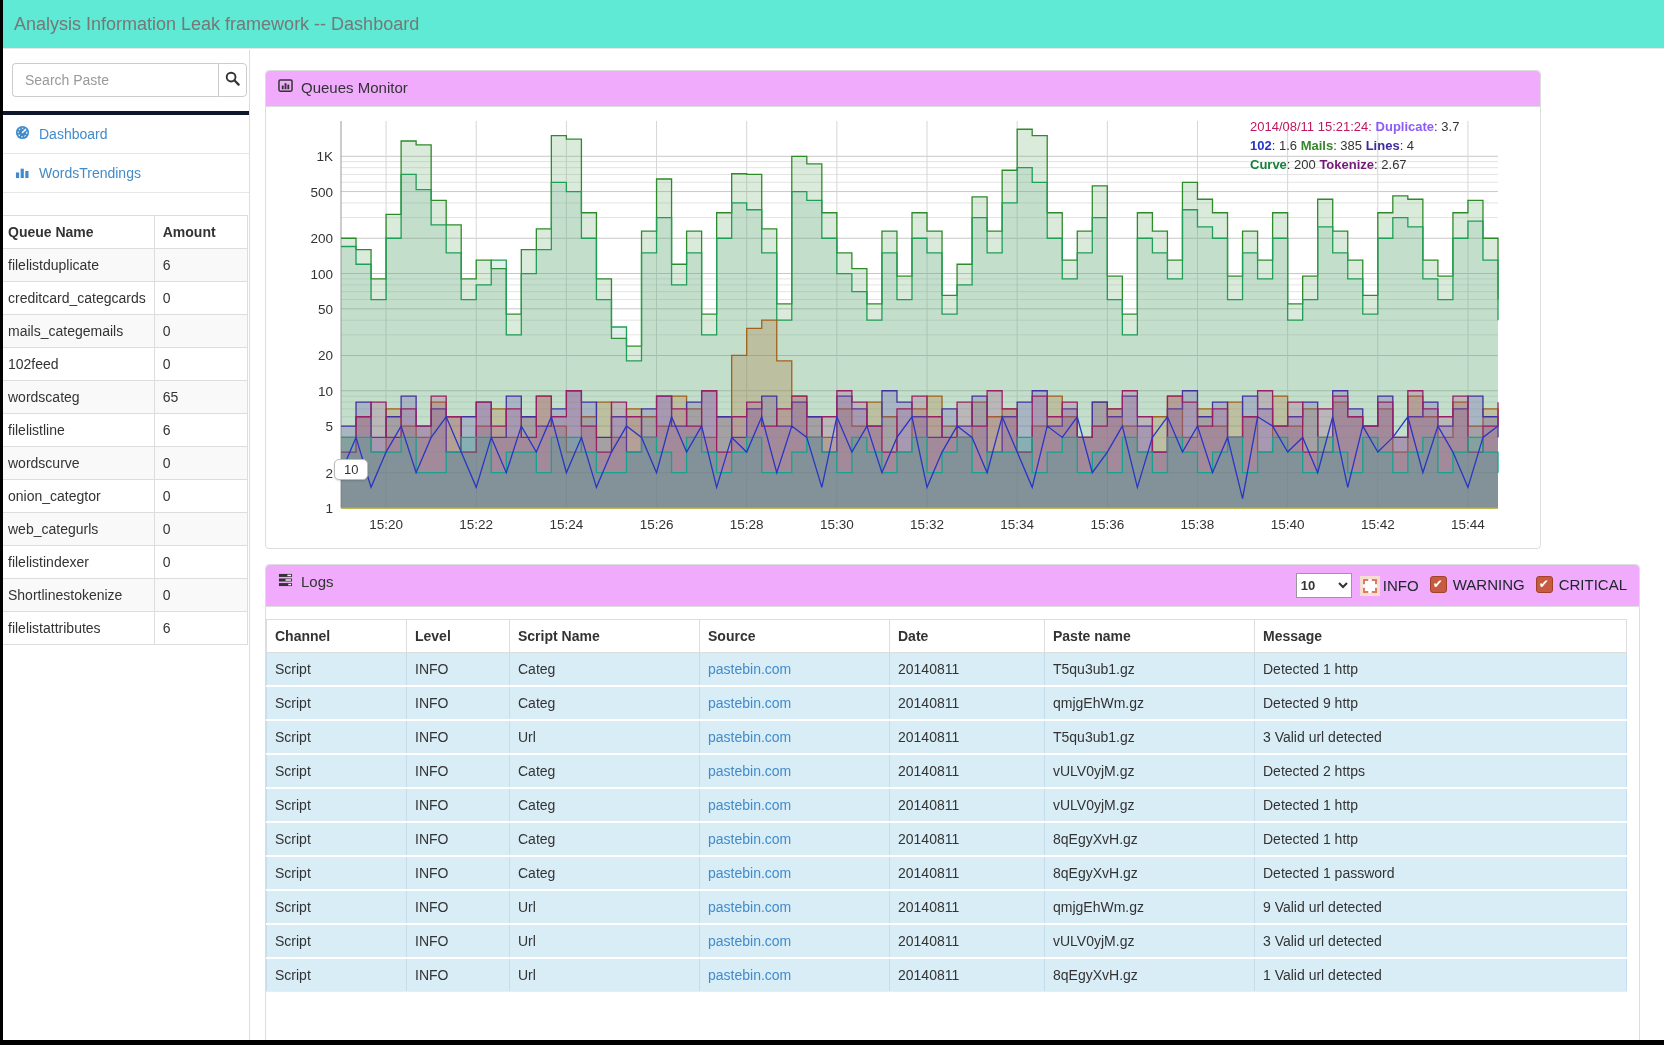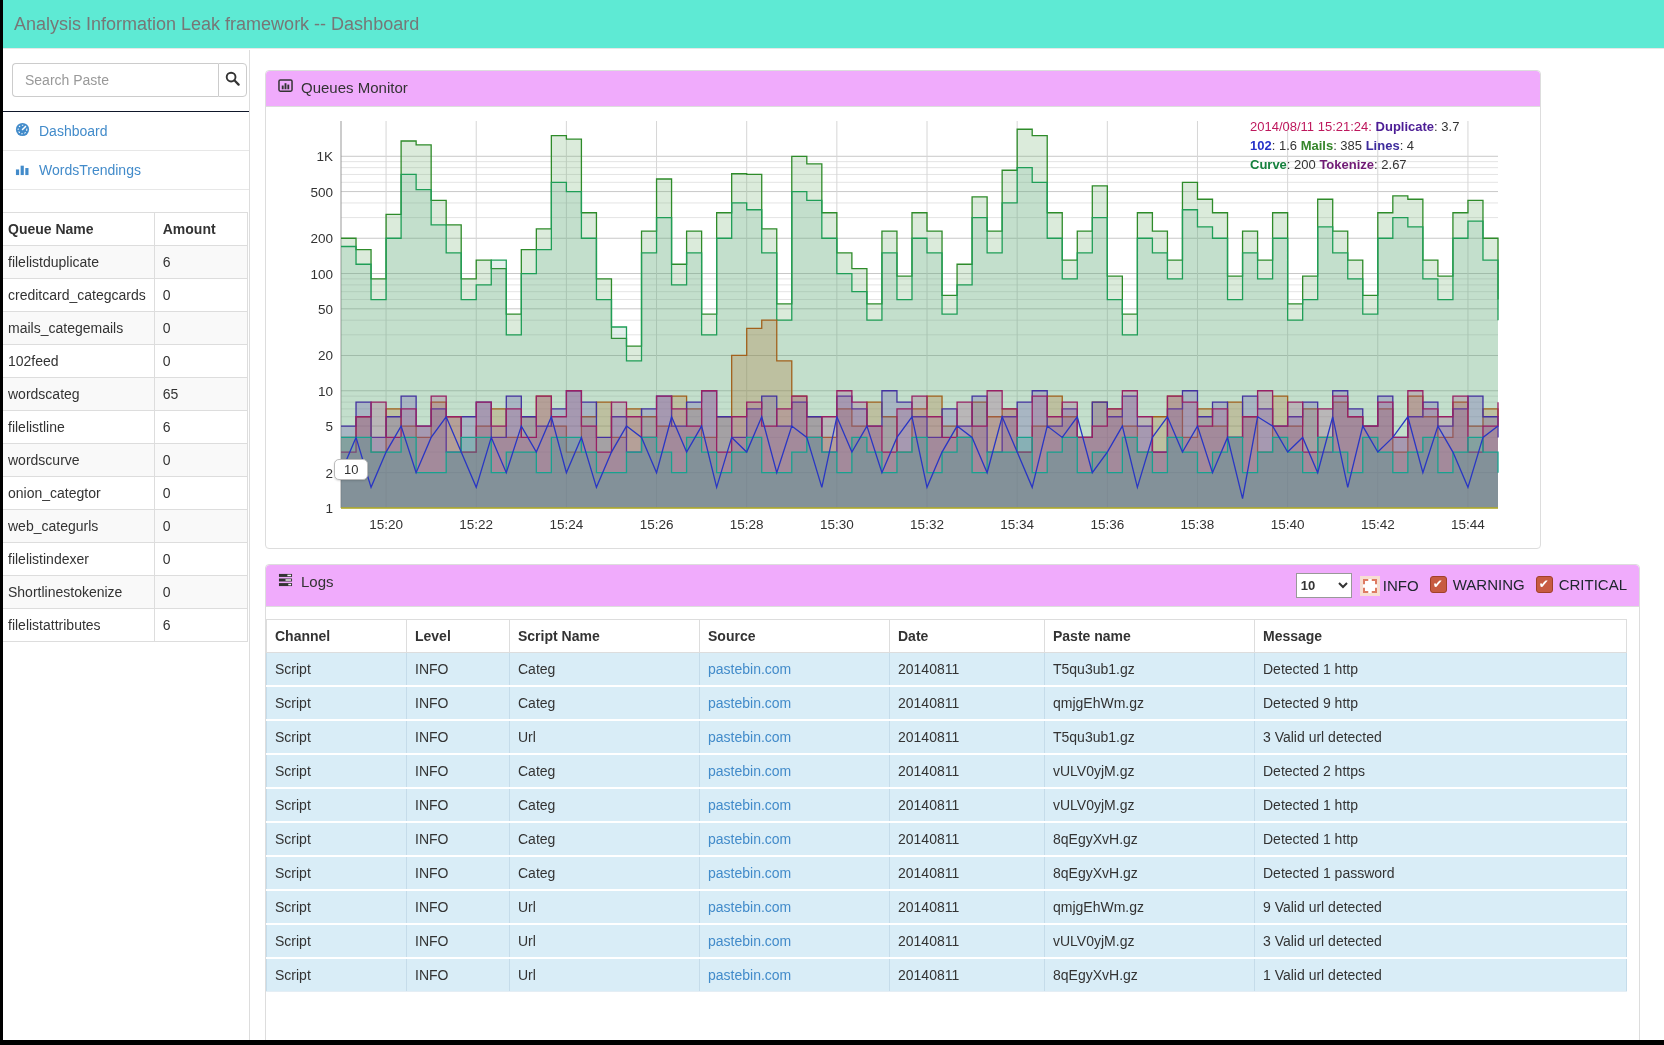--- a/index.html
+++ b/index.html
@@ -22,21 +22,21 @@
   .sidebar { position:absolute; top:50px; left:0; width:250px; bottom:0;
              background:#fff; border-right:1px solid #ddd; }
   .searchbar { display:flex; margin:13px 12px 14px 12px; }
   .searchbar input { flex:1; height:34px; border:1px solid #ccc; border-right:none;
                      border-radius:4px 0 0 4px; padding:6px 12px; font-size:14px; color:#555;
                      font-family:"Liberation Sans",sans-serif; outline:none; }
   .searchbar input::placeholder { color:#999; }
   .searchbar button { width:41px; height:34px; background:#fff; border:1px solid #ccc;
                       border-radius:0 4px 4px 0; cursor:pointer; display:flex;
                       align-items:center; justify-content:center; }
-  .nav { border-top:1px solid #0f172a; }
+  .nav { border-top:4px solid #0f172a; }
   .nav-item { display:flex; align-items:center; gap:9px; padding:10px 15px;
               border-bottom:1px solid #e7e7e7; color:#428bca; cursor:pointer; font-size:14px; }
   .nav-item svg { flex:0 0 auto; }
 
   table.queues { border-collapse:collapse; width:248px; margin-top:22px; font-size:14px; }
   table.queues th, table.queues td { text-align:left; padding:8px; border-top:1px solid #ddd; }
   table.queues th:first-child, table.queues td:first-child { border-right:1px solid #ddd; width:148px; }
   table.queues th:last-child, table.queues td:last-child { border-right:1px solid #ddd; }
   table.queues tbody tr:nth-child(odd) { background:#f9f9f9; }
   table.queues tbody tr:last-child td { border-bottom:1px solid #ddd; }
@@ -272,21 +272,21 @@
           <path d="M75,317.05545783184266H90.02597402597402V293.12521987835396H105.05194805194805V328.41681325223595H120.07792207792207V307.7725545378158H135.1038961038961V287.12829582339555H150.12987012987014V317.05545783184266H165.15584415584414V299.9239716345768H180.1818181818182V343.0641479116978H195.2077922077922V307.7725545378158H210.23376623376623V293.12521987835396H225.25974025974025V328.41681325223595H240.28571428571428V287.12829582339555H255.3116883116883V307.7725545378158H270.3376623376623V317.05545783184266H285.3636363636364V299.9239716345768H300.3896103896104V281.76386445796066H315.4155844155844V293.12521987835396H330.4415584415584V328.41681325223595H345.46753246753246V307.7725545378158H360.4935064935065V343.0641479116978H375.5194805194805V299.9239716345768H390.5454545454545V287.12829582339555H405.57142857142856V317.05545783184266H420.5974025974026V293.12521987835396H435.6233766233766V281.76386445796066H450.64935064935065V307.7725545378158H465.6753246753247V328.41681325223595H480.7012987012987V299.9239716345768H495.72727272727275V287.12829582339555H510.75324675324674V317.05545783184266H525.7792207792209V293.12521987835396H540.8051948051948V307.7725545378158H555.8311688311688V343.0641479116978H570.8571428571429V287.12829582339555H585.8831168831168V299.9239716345768H600.9090909090909V317.05545783184266H615.9350649350649V281.76386445796066H630.961038961039V293.12521987835396H645.987012987013V307.7725545378158H661.012987012987V328.41681325223595H676.038961038961V299.9239716345768H691.064935064935V317.05545783184266H706.090909090909V287.12829582339555H721.1168831168831V343.0641479116978H736.1428571428571V307.7725545378158H751.1688311688312V293.12521987835396H766.1948051948052V281.76386445796066H781.2207792207791V317.05545783184266H796.2467532467532V299.9239716345768H811.2727272727273V328.41681325223595H826.2987012987013V293.12521987835396H841.3246753246754V307.7725545378158H856.3506493506494V287.12829582339555H871.3766233766233V317.05545783184266H886.4025974025974V343.0641479116978H901.4285714285714V299.9239716345768H916.4545454545455V281.76386445796066H931.4805194805195V307.7725545378158H946.5064935064935V293.12521987835396H961.5324675324675V328.41681325223595H976.5584415584416V287.12829582339555H991.5844155844156V299.9239716345768H1006.6103896103897V317.05545783184266H1021.6363636363637V307.7725545378158H1036.6623376623377V293.12521987835396H1051.6883116883116V343.0641479116978H1066.7142857142858V281.76386445796066H1081.7402597402597V299.9239716345768H1096.7662337662337V317.05545783184266H1111.7922077922078V287.12829582339555H1126.8181818181818V328.41681325223595H1141.844155844156V307.7725545378158H1156.8701298701299V293.12521987835396H1171.8961038961038V317.05545783184266H1186.922077922078V299.9239716345768H1201.948051948052V287.12829582339555H1216.974025974026V307.7725545378158H1232V328.41681325223595H1232V399H75Z" fill="#6a5ab0" fill-opacity="0.3" stroke="none"></path>
           <path d="M75,317.05545783184266H90.02597402597402V293.12521987835396H105.05194805194805V328.41681325223595H120.07792207792207V307.7725545378158H135.1038961038961V287.12829582339555H150.12987012987014V317.05545783184266H165.15584415584414V299.9239716345768H180.1818181818182V343.0641479116978H195.2077922077922V307.7725545378158H210.23376623376623V293.12521987835396H225.25974025974025V328.41681325223595H240.28571428571428V287.12829582339555H255.3116883116883V307.7725545378158H270.3376623376623V317.05545783184266H285.3636363636364V299.9239716345768H300.3896103896104V281.76386445796066H315.4155844155844V293.12521987835396H330.4415584415584V328.41681325223595H345.46753246753246V307.7725545378158H360.4935064935065V343.0641479116978H375.5194805194805V299.9239716345768H390.5454545454545V287.12829582339555H405.57142857142856V317.05545783184266H420.5974025974026V293.12521987835396H435.6233766233766V281.76386445796066H450.64935064935065V307.7725545378158H465.6753246753247V328.41681325223595H480.7012987012987V299.9239716345768H495.72727272727275V287.12829582339555H510.75324675324674V317.05545783184266H525.7792207792209V293.12521987835396H540.8051948051948V307.7725545378158H555.8311688311688V343.0641479116978H570.8571428571429V287.12829582339555H585.8831168831168V299.9239716345768H600.9090909090909V317.05545783184266H615.9350649350649V281.76386445796066H630.961038961039V293.12521987835396H645.987012987013V307.7725545378158H661.012987012987V328.41681325223595H676.038961038961V299.9239716345768H691.064935064935V317.05545783184266H706.090909090909V287.12829582339555H721.1168831168831V343.0641479116978H736.1428571428571V307.7725545378158H751.1688311688312V293.12521987835396H766.1948051948052V281.76386445796066H781.2207792207791V317.05545783184266H796.2467532467532V299.9239716345768H811.2727272727273V328.41681325223595H826.2987012987013V293.12521987835396H841.3246753246754V307.7725545378158H856.3506493506494V287.12829582339555H871.3766233766233V317.05545783184266H886.4025974025974V343.0641479116978H901.4285714285714V299.9239716345768H916.4545454545455V281.76386445796066H931.4805194805195V307.7725545378158H946.5064935064935V293.12521987835396H961.5324675324675V328.41681325223595H976.5584415584416V287.12829582339555H991.5844155844156V299.9239716345768H1006.6103896103897V317.05545783184266H1021.6363636363637V307.7725545378158H1036.6623376623377V293.12521987835396H1051.6883116883116V343.0641479116978H1066.7142857142858V281.76386445796066H1081.7402597402597V299.9239716345768H1096.7662337662337V317.05545783184266H1111.7922077922078V287.12829582339555H1126.8181818181818V328.41681325223595H1141.844155844156V307.7725545378158H1156.8701298701299V293.12521987835396H1171.8961038961038V317.05545783184266H1186.922077922078V299.9239716345768H1201.948051948052V287.12829582339555H1216.974025974026V307.7725545378158H1232V328.41681325223595H1232" fill="none" stroke="#43319f" stroke-width="1.3"></path>
           <path d="M75,343.0641479116978H90.02597402597402V307.7725545378158H105.05194805194805V293.12521987835396H120.07792207792207V328.41681325223595H135.1038961038961V299.9239716345768H150.12987012987014V317.05545783184266H165.15584415584414V287.12829582339555H180.1818181818182V307.7725545378158H195.2077922077922V343.0641479116978H210.23376623376623V293.12521987835396H225.25974025974025V317.05545783184266H240.28571428571428V299.9239716345768H255.3116883116883V328.41681325223595H270.3376623376623V287.12829582339555H285.3636363636364V307.7725545378158H300.3896103896104V281.76386445796066H315.4155844155844V317.05545783184266H330.4415584415584V343.0641479116978H345.46753246753246V293.12521987835396H360.4935064935065V307.7725545378158H375.5194805194805V328.41681325223595H390.5454545454545V287.12829582339555H405.57142857142856V299.9239716345768H420.5974025974026V317.05545783184266H435.6233766233766V281.76386445796066H450.64935064935065V343.0641479116978H465.6753246753247V307.7725545378158H480.7012987012987V293.12521987835396H495.72727272727275V317.05545783184266H510.75324675324674V299.9239716345768H525.7792207792209V287.12829582339555H540.8051948051948V328.41681325223595H555.8311688311688V307.7725545378158H570.8571428571429V281.76386445796066H585.8831168831168V293.12521987835396H600.9090909090909V317.05545783184266H615.9350649350649V343.0641479116978H630.961038961039V299.9239716345768H645.987012987013V287.12829582339555H661.012987012987V307.7725545378158H676.038961038961V328.41681325223595H691.064935064935V293.12521987835396H706.090909090909V317.05545783184266H721.1168831168831V281.76386445796066H736.1428571428571V299.9239716345768H751.1688311688312V343.0641479116978H766.1948051948052V287.12829582339555H781.2207792207791V307.7725545378158H796.2467532467532V293.12521987835396H811.2727272727273V328.41681325223595H826.2987012987013V317.05545783184266H841.3246753246754V299.9239716345768H856.3506493506494V281.76386445796066H871.3766233766233V307.7725545378158H886.4025974025974V343.0641479116978H901.4285714285714V287.12829582339555H916.4545454545455V293.12521987835396H931.4805194805195V317.05545783184266H946.5064935064935V299.9239716345768H961.5324675324675V328.41681325223595H976.5584415584416V307.7725545378158H991.5844155844156V281.76386445796066H1006.6103896103897V317.05545783184266H1021.6363636363637V293.12521987835396H1036.6623376623377V343.0641479116978H1051.6883116883116V299.9239716345768H1066.7142857142858V287.12829582339555H1081.7402597402597V307.7725545378158H1096.7662337662337V317.05545783184266H1111.7922077922078V293.12521987835396H1126.8181818181818V328.41681325223595H1141.844155844156V281.76386445796066H1156.8701298701299V299.9239716345768H1171.8961038961038V307.7725545378158H1186.922077922078V287.12829582339555H1201.948051948052V343.0641479116978H1216.974025974026V317.05545783184266H1232V293.12521987835396H1232V399H75Z" fill="#a04f84" fill-opacity="0.28" stroke="none"></path>
           <path d="M75,343.0641479116978H90.02597402597402V307.7725545378158H105.05194805194805V293.12521987835396H120.07792207792207V328.41681325223595H135.1038961038961V299.9239716345768H150.12987012987014V317.05545783184266H165.15584415584414V287.12829582339555H180.1818181818182V307.7725545378158H195.2077922077922V343.0641479116978H210.23376623376623V293.12521987835396H225.25974025974025V317.05545783184266H240.28571428571428V299.9239716345768H255.3116883116883V328.41681325223595H270.3376623376623V287.12829582339555H285.3636363636364V307.7725545378158H300.3896103896104V281.76386445796066H315.4155844155844V317.05545783184266H330.4415584415584V343.0641479116978H345.46753246753246V293.12521987835396H360.4935064935065V307.7725545378158H375.5194805194805V328.41681325223595H390.5454545454545V287.12829582339555H405.57142857142856V299.9239716345768H420.5974025974026V317.05545783184266H435.6233766233766V281.76386445796066H450.64935064935065V343.0641479116978H465.6753246753247V307.7725545378158H480.7012987012987V293.12521987835396H495.72727272727275V317.05545783184266H510.75324675324674V299.9239716345768H525.7792207792209V287.12829582339555H540.8051948051948V328.41681325223595H555.8311688311688V307.7725545378158H570.8571428571429V281.76386445796066H585.8831168831168V293.12521987835396H600.9090909090909V317.05545783184266H615.9350649350649V343.0641479116978H630.961038961039V299.9239716345768H645.987012987013V287.12829582339555H661.012987012987V307.7725545378158H676.038961038961V328.41681325223595H691.064935064935V293.12521987835396H706.090909090909V317.05545783184266H721.1168831168831V281.76386445796066H736.1428571428571V299.9239716345768H751.1688311688312V343.0641479116978H766.1948051948052V287.12829582339555H781.2207792207791V307.7725545378158H796.2467532467532V293.12521987835396H811.2727272727273V328.41681325223595H826.2987012987013V317.05545783184266H841.3246753246754V299.9239716345768H856.3506493506494V281.76386445796066H871.3766233766233V307.7725545378158H886.4025974025974V343.0641479116978H901.4285714285714V287.12829582339555H916.4545454545455V293.12521987835396H931.4805194805195V317.05545783184266H946.5064935064935V299.9239716345768H961.5324675324675V328.41681325223595H976.5584415584416V307.7725545378158H991.5844155844156V281.76386445796066H1006.6103896103897V317.05545783184266H1021.6363636363637V293.12521987835396H1036.6623376623377V343.0641479116978H1051.6883116883116V299.9239716345768H1066.7142857142858V287.12829582339555H1081.7402597402597V307.7725545378158H1096.7662337662337V317.05545783184266H1111.7922077922078V293.12521987835396H1126.8181818181818V328.41681325223595H1141.844155844156V281.76386445796066H1156.8701298701299V299.9239716345768H1171.8961038961038V307.7725545378158H1186.922077922078V287.12829582339555H1201.948051948052V343.0641479116978H1216.974025974026V317.05545783184266H1232V293.12521987835396H1232" fill="none" stroke="#982064" stroke-width="1.3"></path>
           <path d="M75,328.41681325223595H90.02597402597402V328.41681325223595H105.05194805194805V343.0641479116978H120.07792207792207V343.0641479116978H135.1038961038961V328.41681325223595H150.12987012987014V363.708406626118H165.15584415584414V363.708406626118H180.1818181818182V343.0641479116978H195.2077922077922V328.41681325223595H210.23376623376623V328.41681325223595H225.25974025974025V363.708406626118H240.28571428571428V343.0641479116978H255.3116883116883V343.0641479116978H270.3376623376623V363.708406626118H285.3636363636364V328.41681325223595H300.3896103896104V328.41681325223595H315.4155844155844V343.0641479116978H330.4415584415584V363.708406626118H345.46753246753246V363.708406626118H360.4935064935065V343.0641479116978H375.5194805194805V328.41681325223595H390.5454545454545V343.0641479116978H405.57142857142856V363.708406626118H420.5974025974026V328.41681325223595H435.6233766233766V343.0641479116978H450.64935064935065V363.708406626118H465.6753246753247V343.0641479116978H480.7012987012987V328.41681325223595H495.72727272727275V363.708406626118H510.75324675324674V363.708406626118H525.7792207792209V343.0641479116978H540.8051948051948V328.41681325223595H555.8311688311688V343.0641479116978H570.8571428571429V363.708406626118H585.8831168831168V328.41681325223595H600.9090909090909V343.0641479116978H615.9350649350649V363.708406626118H630.961038961039V343.0641479116978H645.987012987013V328.41681325223595H661.012987012987V363.708406626118H676.038961038961V343.0641479116978H691.064935064935V328.41681325223595H706.090909090909V363.708406626118H721.1168831168831V343.0641479116978H736.1428571428571V343.0641479116978H751.1688311688312V328.41681325223595H766.1948051948052V363.708406626118H781.2207792207791V343.0641479116978H796.2467532467532V328.41681325223595H811.2727272727273V363.708406626118H826.2987012987013V343.0641479116978H841.3246753246754V363.708406626118H856.3506493506494V328.41681325223595H871.3766233766233V343.0641479116978H886.4025974025974V363.708406626118H901.4285714285714V328.41681325223595H916.4545454545455V343.0641479116978H931.4805194805195V363.708406626118H946.5064935064935V343.0641479116978H961.5324675324675V328.41681325223595H976.5584415584416V363.708406626118H991.5844155844156V343.0641479116978H1006.6103896103897V328.41681325223595H1021.6363636363637V343.0641479116978H1036.6623376623377V363.708406626118H1051.6883116883116V328.41681325223595H1066.7142857142858V343.0641479116978H1081.7402597402597V363.708406626118H1096.7662337662337V328.41681325223595H1111.7922077922078V343.0641479116978H1126.8181818181818V363.708406626118H1141.844155844156V343.0641479116978H1156.8701298701299V328.41681325223595H1171.8961038961038V363.708406626118H1186.922077922078V343.0641479116978H1201.948051948052V328.41681325223595H1216.974025974026V343.0641479116978H1232V363.708406626118H1232V399H75Z" fill="#3aa394" fill-opacity="0.3" stroke="none"></path>
           <path d="M75,328.41681325223595H90.02597402597402V328.41681325223595H105.05194805194805V343.0641479116978H120.07792207792207V343.0641479116978H135.1038961038961V328.41681325223595H150.12987012987014V363.708406626118H165.15584415584414V363.708406626118H180.1818181818182V343.0641479116978H195.2077922077922V328.41681325223595H210.23376623376623V328.41681325223595H225.25974025974025V363.708406626118H240.28571428571428V343.0641479116978H255.3116883116883V343.0641479116978H270.3376623376623V363.708406626118H285.3636363636364V328.41681325223595H300.3896103896104V328.41681325223595H315.4155844155844V343.0641479116978H330.4415584415584V363.708406626118H345.46753246753246V363.708406626118H360.4935064935065V343.0641479116978H375.5194805194805V328.41681325223595H390.5454545454545V343.0641479116978H405.57142857142856V363.708406626118H420.5974025974026V328.41681325223595H435.6233766233766V343.0641479116978H450.64935064935065V363.708406626118H465.6753246753247V343.0641479116978H480.7012987012987V328.41681325223595H495.72727272727275V363.708406626118H510.75324675324674V363.708406626118H525.7792207792209V343.0641479116978H540.8051948051948V328.41681325223595H555.8311688311688V343.0641479116978H570.8571428571429V363.708406626118H585.8831168831168V328.41681325223595H600.9090909090909V343.0641479116978H615.9350649350649V363.708406626118H630.961038961039V343.0641479116978H645.987012987013V328.41681325223595H661.012987012987V363.708406626118H676.038961038961V343.0641479116978H691.064935064935V328.41681325223595H706.090909090909V363.708406626118H721.1168831168831V343.0641479116978H736.1428571428571V343.0641479116978H751.1688311688312V328.41681325223595H766.1948051948052V363.708406626118H781.2207792207791V343.0641479116978H796.2467532467532V328.41681325223595H811.2727272727273V363.708406626118H826.2987012987013V343.0641479116978H841.3246753246754V363.708406626118H856.3506493506494V328.41681325223595H871.3766233766233V343.0641479116978H886.4025974025974V363.708406626118H901.4285714285714V328.41681325223595H916.4545454545455V343.0641479116978H931.4805194805195V363.708406626118H946.5064935064935V343.0641479116978H961.5324675324675V328.41681325223595H976.5584415584416V363.708406626118H991.5844155844156V343.0641479116978H1006.6103896103897V328.41681325223595H1021.6363636363637V343.0641479116978H1036.6623376623377V363.708406626118H1051.6883116883116V328.41681325223595H1066.7142857142858V343.0641479116978H1081.7402597402597V363.708406626118H1096.7662337662337V328.41681325223595H1111.7922077922078V343.0641479116978H1126.8181818181818V363.708406626118H1141.844155844156V343.0641479116978H1156.8701298701299V328.41681325223595H1171.8961038961038V363.708406626118H1186.922077922078V343.0641479116978H1201.948051948052V328.41681325223595H1216.974025974026V343.0641479116978H1232V363.708406626118H1232" fill="none" stroke="#18a18f" stroke-width="1.3"></path>
           <polyline points="75,363.708406626118 90.02597402597402,328.41681325223595 105.05194805194805,378.35574128557977 120.07792207792207,343.0641479116978 135.1038961038961,317.05545783184266 150.12987012987014,363.708406626118 165.15584415584414,328.41681325223595 180.1818181818182,307.7725545378158 195.2077922077922,343.0641479116978 210.23376623376623,378.35574128557977 225.25974025974025,328.41681325223595 240.28571428571428,363.708406626118 255.3116883116883,317.05545783184266 270.3376623376623,343.0641479116978 285.3636363636364,307.7725545378158 300.3896103896104,363.708406626118 315.4155844155844,328.41681325223595 330.4415584415584,378.35574128557977 345.46753246753246,343.0641479116978 360.4935064935065,317.05545783184266 375.5194805194805,328.41681325223595 390.5454545454545,363.708406626118 405.57142857142856,307.7725545378158 420.5974025974026,343.0641479116978 435.6233766233766,317.05545783184266 450.64935064935065,378.35574128557977 465.6753246753247,328.41681325223595 480.7012987012987,343.0641479116978 495.72727272727275,307.7725545378158 510.75324675324674,363.708406626118 525.7792207792209,317.05545783184266 540.8051948051948,328.41681325223595 555.8311688311688,378.35574128557977 570.8571428571429,307.7725545378158 585.8831168831168,343.0641479116978 600.9090909090909,317.05545783184266 615.9350649350649,363.708406626118 630.961038961039,328.41681325223595 645.987012987013,307.7725545378158 661.012987012987,378.35574128557977 676.038961038961,343.0641479116978 691.064935064935,317.05545783184266 706.090909090909,328.41681325223595 721.1168831168831,363.708406626118 736.1428571428571,307.7725545378158 751.1688311688312,343.0641479116978 766.1948051948052,378.35574128557977 781.2207792207791,317.05545783184266 796.2467532467532,328.41681325223595 811.2727272727273,307.7725545378158 826.2987012987013,363.708406626118 841.3246753246754,343.0641479116978 856.3506493506494,317.05545783184266 871.3766233766233,378.35574128557977 886.4025974025974,328.41681325223595 901.4285714285714,307.7725545378158 916.4545454545455,343.0641479116978 931.4805194805195,317.05545783184266 946.5064935064935,363.708406626118 961.5324675324675,328.41681325223595 976.5584415584416,389.71709670597306 991.5844155844156,307.7725545378158 1006.6103896103897,317.05545783184266 1021.6363636363637,343.0641479116978 1036.6623376623377,328.41681325223595 1051.6883116883116,363.708406626118 1066.7142857142858,307.7725545378158 1081.7402597402597,378.35574128557977 1096.7662337662337,317.05545783184266 1111.7922077922078,343.0641479116978 1126.8181818181818,328.41681325223595 1141.844155844156,307.7725545378158 1156.8701298701299,363.708406626118 1171.8961038961038,317.05545783184266 1186.922077922078,343.0641479116978 1201.948051948052,378.35574128557977 1216.974025974026,328.41681325223595 1232,317.05545783184266" fill="none" stroke="#2936c4" stroke-width="1.3"></polyline>
           <path d="M75,399H90.02597402597402V399H105.05194805194805V399H120.07792207792207V399H135.1038961038961V399H150.12987012987014V399H165.15584415584414V399H180.1818181818182V399H195.2077922077922V399H210.23376623376623V399H225.25974025974025V399H240.28571428571428V399H255.3116883116883V399H270.3376623376623V399H285.3636363636364V399H300.3896103896104V399H315.4155844155844V399H330.4415584415584V399H345.46753246753246V399H360.4935064935065V399H375.5194805194805V399H390.5454545454545V399H405.57142857142856V399H420.5974025974026V399H435.6233766233766V399H450.64935064935065V399H465.6753246753247V399H480.7012987012987V399H495.72727272727275V399H510.75324675324674V399H525.7792207792209V399H540.8051948051948V399H555.8311688311688V399H570.8571428571429V399H585.8831168831168V399H600.9090909090909V399H615.9350649350649V399H630.961038961039V399H645.987012987013V399H661.012987012987V399H676.038961038961V399H691.064935064935V399H706.090909090909V399H721.1168831168831V399H736.1428571428571V399H751.1688311688312V399H766.1948051948052V399H781.2207792207791V399H796.2467532467532V399H811.2727272727273V399H826.2987012987013V399H841.3246753246754V399H856.3506493506494V399H871.3766233766233V399H886.4025974025974V399H901.4285714285714V399H916.4545454545455V399H931.4805194805195V399H946.5064935064935V399H961.5324675324675V399H976.5584415584416V399H991.5844155844156V399H1006.6103896103897V399H1021.6363636363637V399H1036.6623376623377V399H1051.6883116883116V399H1066.7142857142858V399H1081.7402597402597V399H1096.7662337662337V399H1111.7922077922078V399H1126.8181818181818V399H1141.844155844156V399H1156.8701298701299V399H1171.8961038961038V399H1186.922077922078V399H1201.948051948052V399H1216.974025974026V399H1232V399H1232" fill="none" stroke="#b3ac25" stroke-width="1.3"></path>
         </svg>
       <div class="chart-legend" id="chart-legend">
-          <div><span class="leg-prefix">2014/08/11 15:21:24: </span><span class="leg-label" style="color: #4c1d95;">Duplicate</span><span>: 3.7 </span></div>
+          <div><span class="leg-prefix">2014/08/11 15:21:24: </span><span class="leg-label" style="color: #8b5cf6;">Duplicate</span><span>: 3.7 </span></div>
           <div><span class="leg-label" style="color: rgb(39, 51, 201);">102</span><span>: 1.6 </span><span class="leg-label" style="color: rgb(53, 134, 42);">Mails</span><span>: 385 </span><span class="leg-label" style="color: rgb(61, 43, 156);">Lines</span><span>: 4 </span></div>
           <div><span class="leg-label" style="color: #15803d;">Curve</span><span>: 200 </span><span class="leg-label" style="color: #701a75;">Tokenize</span><span>: 2.67 </span></div>
         </div>
       <div class="chart-tooltip">10</div>
     </div>
   </div>
 
   <div class="card card-logs">
     <div class="card-header">
       <span>

